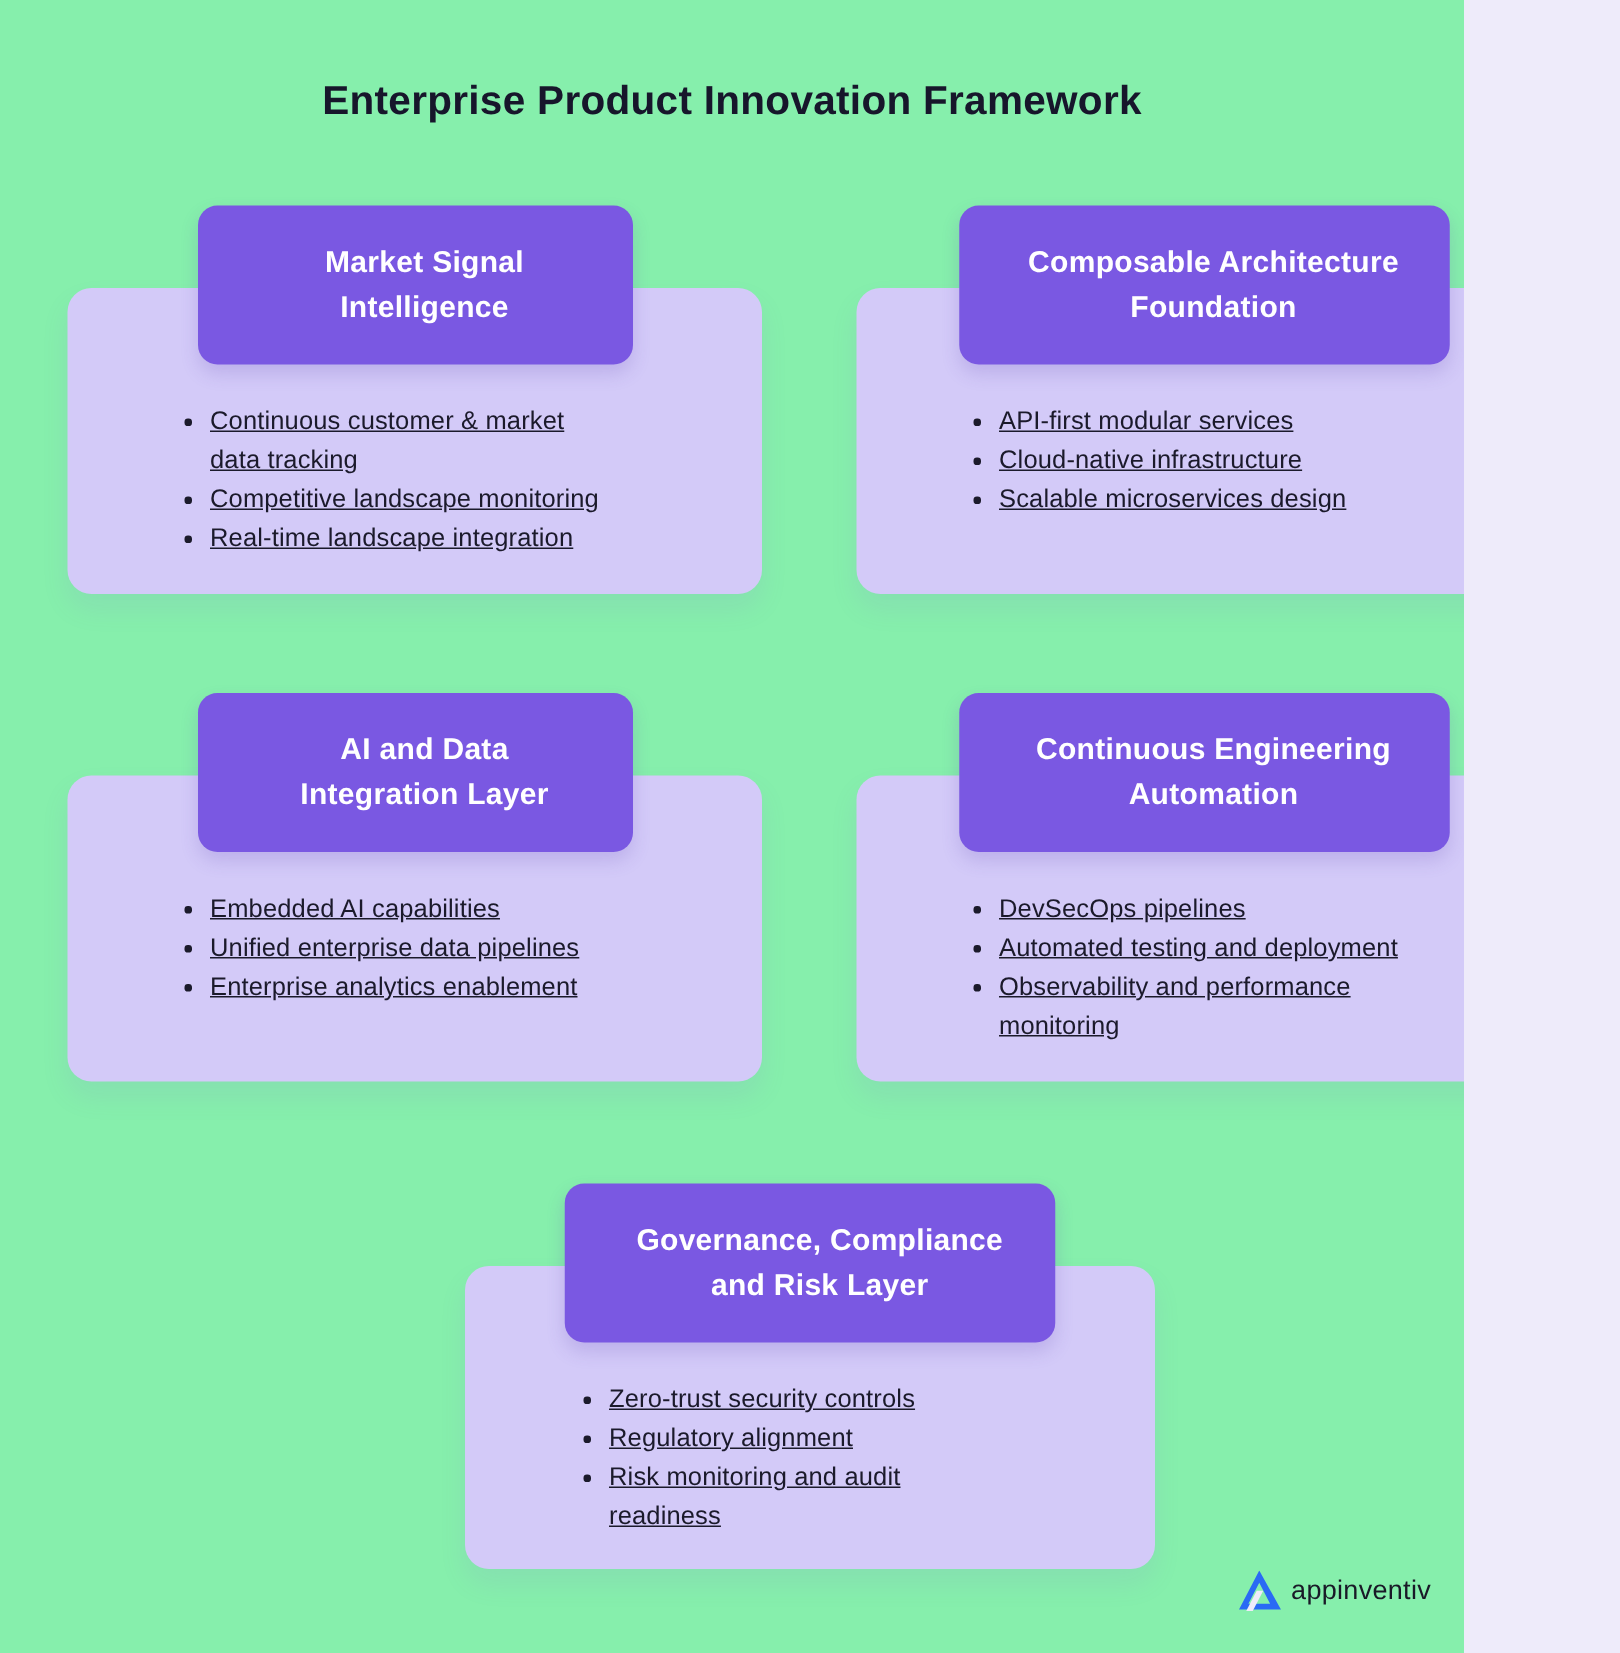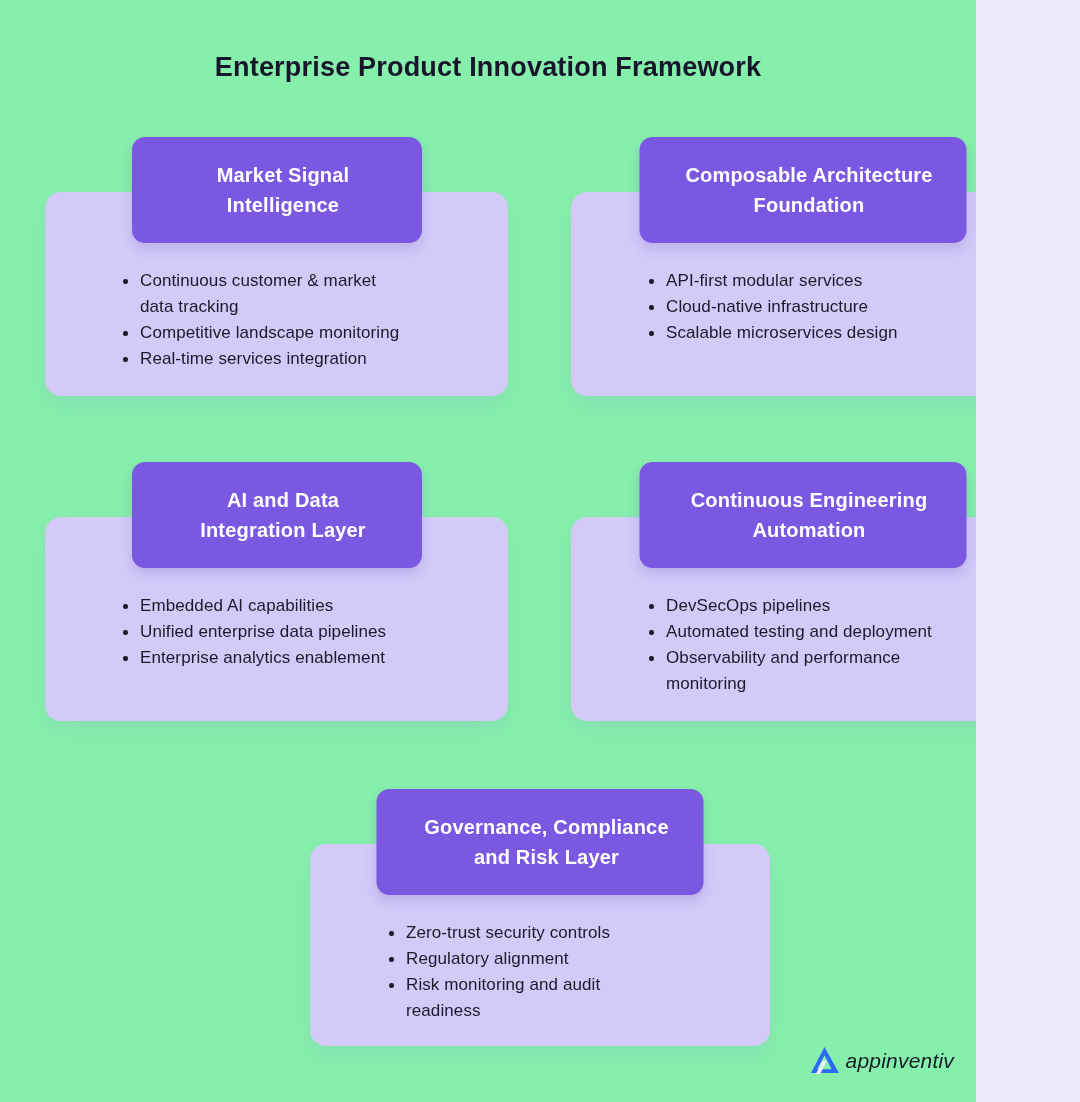--- a/index.html
+++ b/index.html
@@ -77,20 +77,21 @@
     list-style: none;
   }
   .bullets li {
     position: relative;
     font-size: 17px;
     line-height: 26px;
     font-weight: 500;
     color: #1B1A2B;
     white-space: pre-line;
     letter-spacing: 0.1px;
+    text-decoration: underline;
   }
   .bullets li::before {
     content: "";
     position: absolute;
     left: -17px;
     top: 11px;
     width: 4.5px;
     height: 4.5px;
     border-radius: 50%;
     background: #1B1A2B;
@@ -98,45 +99,44 @@
   .logo {
     position: absolute;
     right: 22px;
     top: 1047px;
     display: flex;
     align-items: center;
     gap: 7px;
   }
   .logo-icon { display: block; }
   .logo-text {
-    font-size: 21px;
+    font-size: 18px;
     font-weight: 500;
     color: #191927;
     letter-spacing: 0.2px;
-    font-style: italic;
   }
 </style>
 </head>
 <body>
 
 <div class="canvas">
 
   <div class="page-title">Enterprise Product Innovation Framework</div>
 
   <div class="card c1">
     <div class="card-header hdr-narrow">
       <span>Market Signal
 Intelligence</span>
     </div>
     <div class="card-body">
       <ul class="bullets">
         <li>Continuous customer &amp; market
 data tracking</li>
         <li>Competitive landscape monitoring</li>
-        <li>Real-time services integration</li>
+        <li>Real-time landscape integration</li>
       </ul>
     </div>
   </div>
 
   <div class="card c2">
     <div class="card-header hdr-wide">
       <span>Composable Architecture
 Foundation</span>
     </div>
     <div class="card-body">

